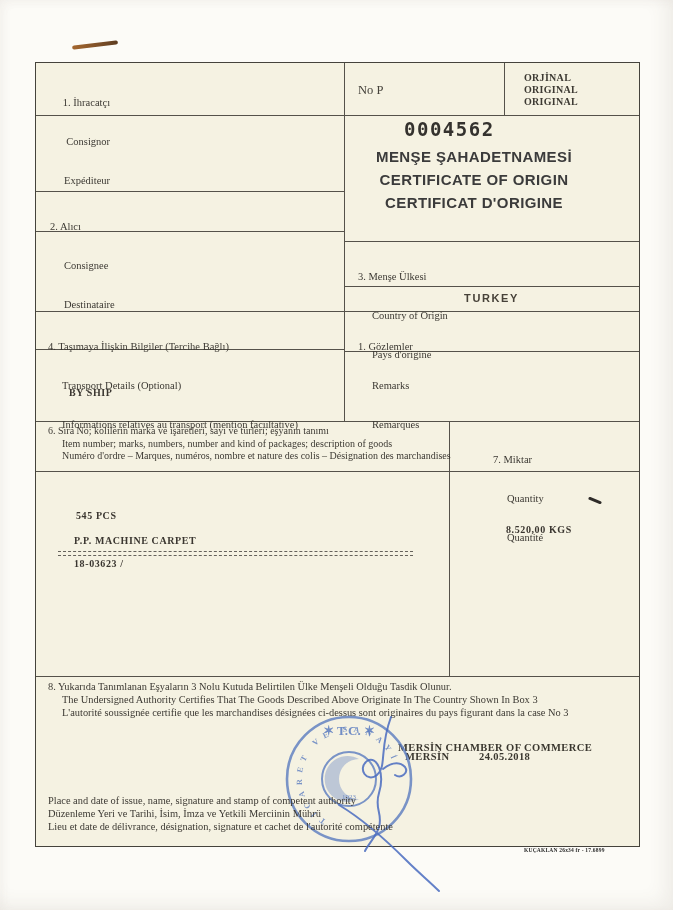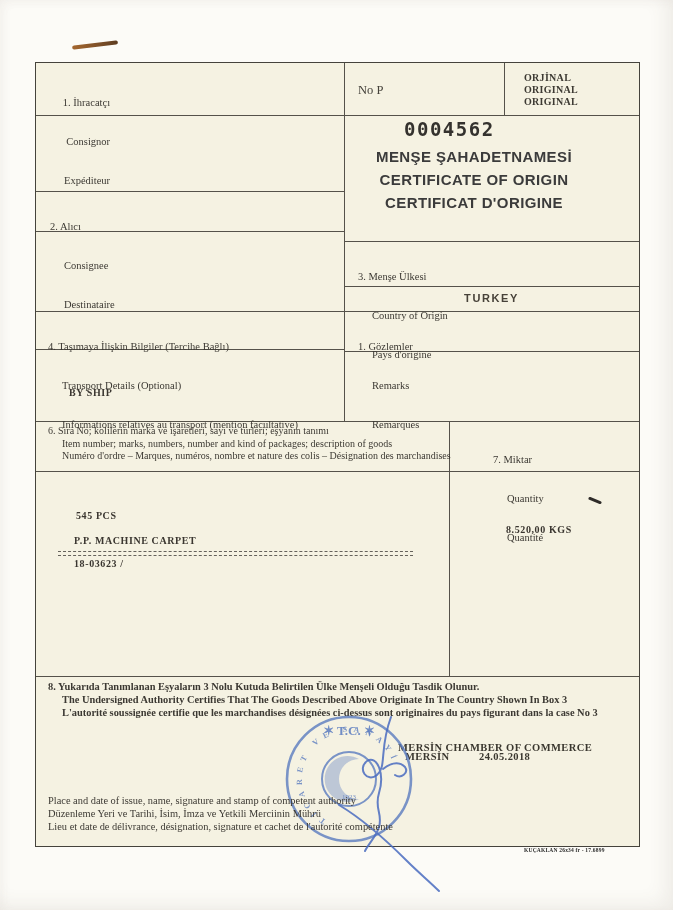--- a/index.html
+++ b/index.html
@@ -132,21 +132,21 @@
       <div class="indent">Quantité</div>
     </div>
 
     <div class="abs val" style="left:40px;top:447px;">545 PCS</div>
     <div class="abs val" style="left:38px;top:472px;">P.P. MACHINE CARPET</div>
     <div class="abs dline" style="left:22px;top:488px;width:355px;"></div>
     <div class="abs val" style="left:38px;top:495px;">18-03623 /</div>
 
     <div class="abs val" style="left:470px;top:461px;">8.520,00 KGS</div>
 
-    <div class="abs box8txt" style="left:12px;top:618px;font-weight:bold;">
+    <div class="abs box8txt" style="left:12px;top:618px;">
       <div>8. Yukarıda Tanımlanan Eşyaların 3 Nolu Kutuda Belirtilen Ülke Menşeli Olduğu Tasdik Olunur.</div>
       <div class="indent">The Undersigned Authority Certifies That The Goods Described Above Originate In The Country Shown In Box 3</div>
       <div class="indent">L'autorité soussignée certifie que les marchandises désignées ci-dessus sont originaires du pays figurant dans la case No 3</div>
     </div>
 
     <div class="abs auth" style="left:362px;top:667px;margin-top:12px;">MERSİN CHAMBER OF COMMERCE</div>
     <div class="abs auth" style="left:369px;top:688px;text-align:center;">MERSİN</div>
     <div class="abs auth" style="left:443px;top:688px;">24.05.2018</div>
 
     <div class="stampwrap">

